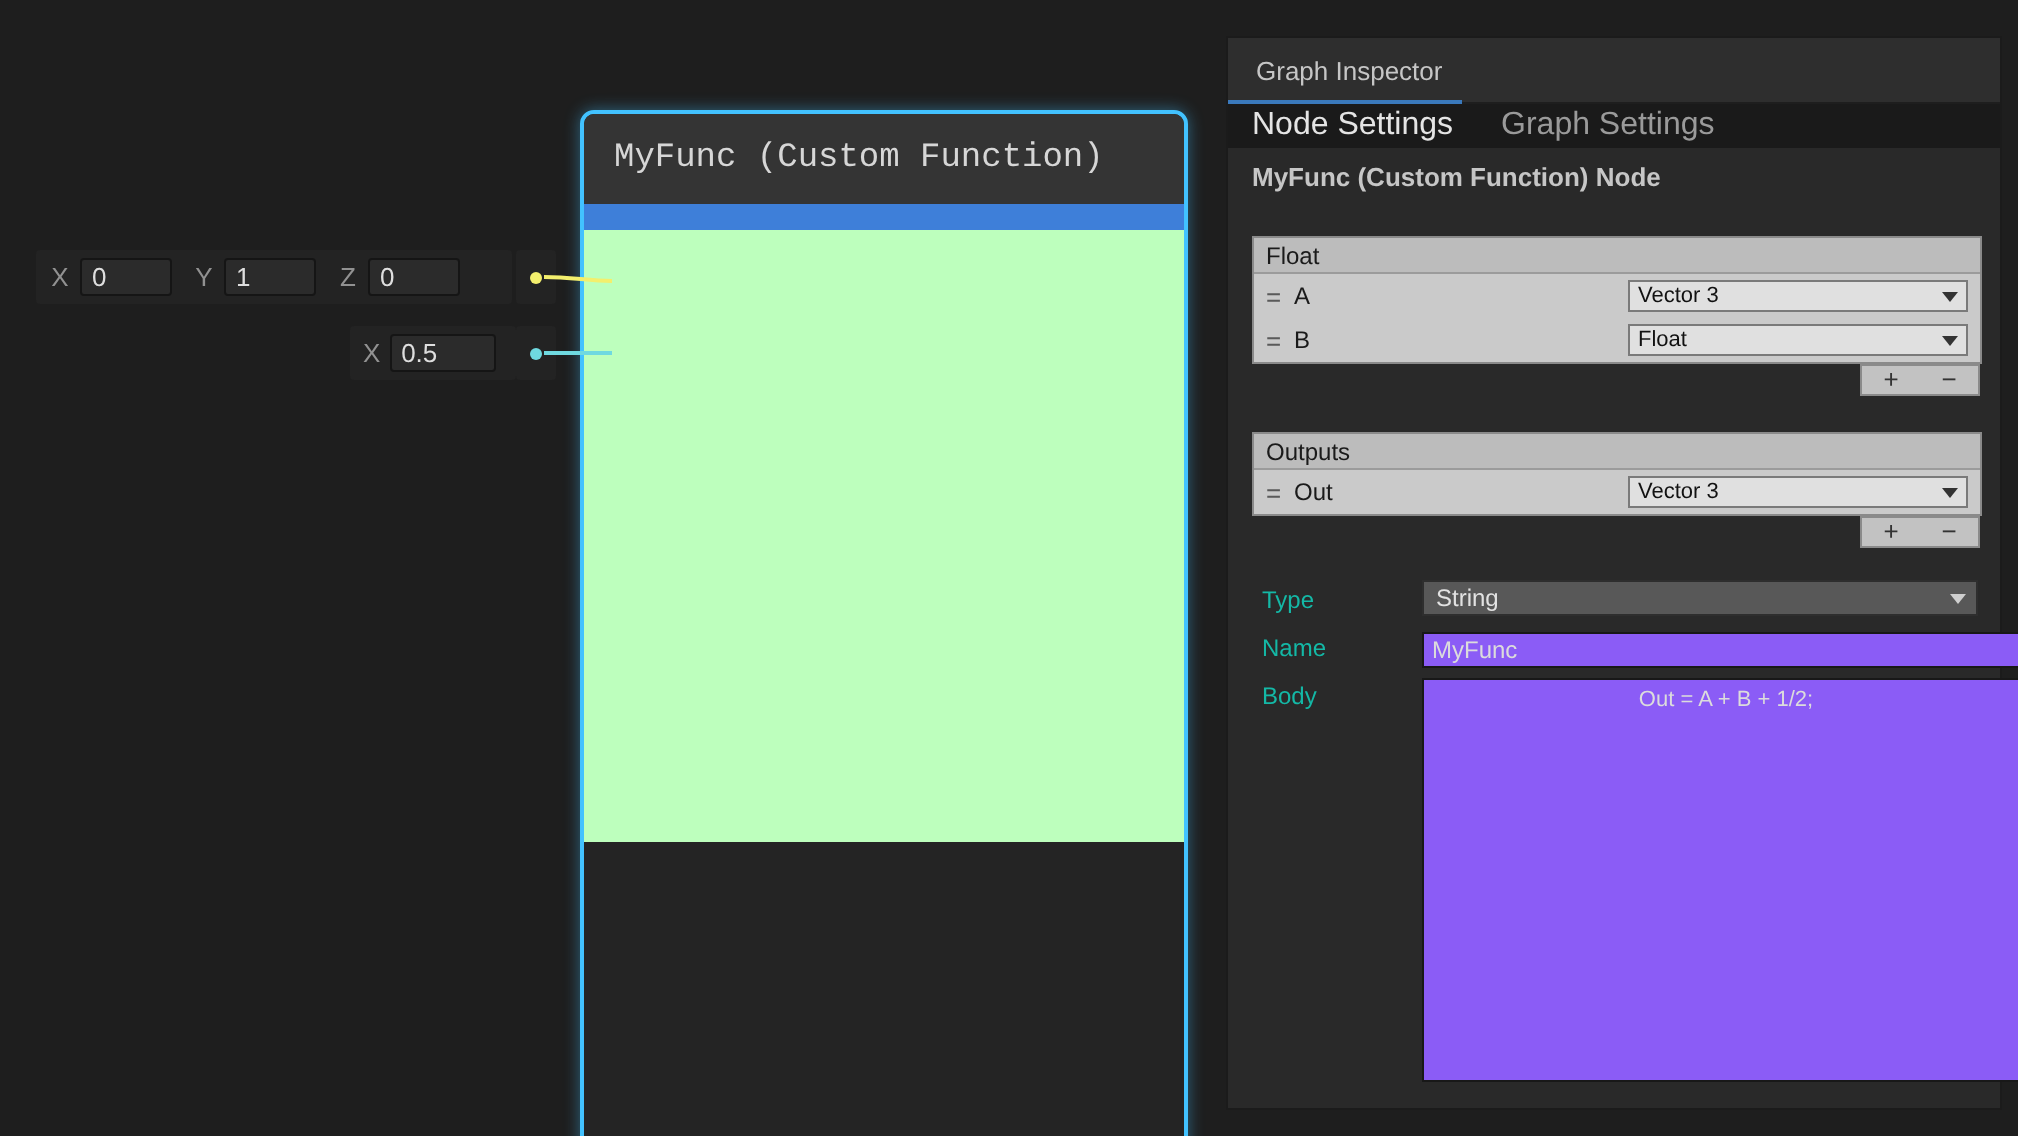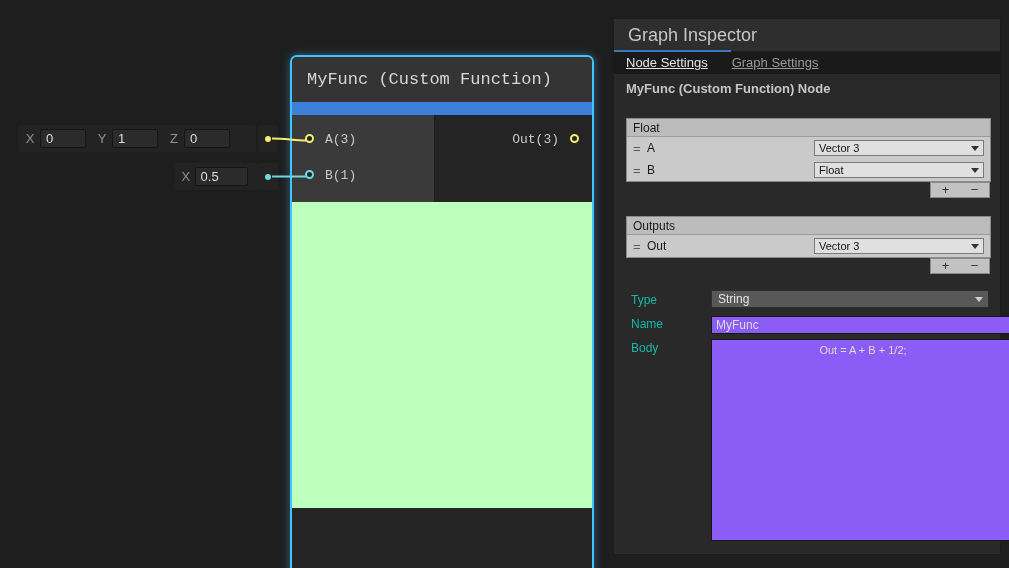--- a/index.html
+++ b/index.html
@@ -63,25 +63,25 @@
   .node-preview { height:306px; background:#bdffbd; }
 
   
   .inspector {
     position:absolute; left:613px; top:18px; width:388px; height:537px;
     background:#292929; border:1px solid #1b1b1b;
   }
   .insp-titlebar {
     position:relative; height:33px; line-height:33px; padding-left:14px;
     background:#2e2e2e; border-bottom:1px solid #1e1e1e;
-    color:#c6c6c6; font-size:18px;
+    color:#c6c6c6; font-size:13px;
   }
   .insp-title-underline { position:absolute; left:0; bottom:-1px; width:117px; height:2px; background:#3a79bc; }
   .insp-tabs { height:22px; background:#1a1a1a; display:flex; align-items:stretch; }
-  .insp-tab { line-height:22px; padding:0 12px; font-size:13px; color:#9a9a9a; cursor:default;text-decoration:underline; }
+  .insp-tab { line-height:22px; padding:0 12px; font-size:16px; color:#9a9a9a; cursor:default; }
   .insp-tab.active { color:#e4e4e4; }
   .insp-heading { position:absolute; left:12px; top:62px; font-size:13px; font-weight:bold; color:#c6c6c6; }
 
   
   .ulist { position:absolute; left:12px; width:365px; background:#cacaca; border:1px solid #8a8a8a; }
   .ulist-header {
     height:18px; line-height:18px; padding-left:6px; background:#bcbcbc;
     border-bottom:1px solid #9b9b9b; color:#1a1a1a; font-size:12px;
   }
   .ulist-row { height:22px; display:flex; align-items:center; padding:0 6px; }
@@ -140,29 +140,20 @@
   <span class="pw-label">X</span>
   <span class="pw-field" style="width:64px;">0.5</span>
 </div>
 <div class="stub" style="left:258px; top:163px;">
   <span class="dot dot-f"></span>
 </div>
 
 <div class="node">
   <div class="node-title">MyFunc (Custom Function)</div>
   <div class="node-accent"></div>
-  <div class="node-ports">
-    <div class="ports-left"></div>
-    <span class="port-circle pc-v3" style="left:13px; top:19px;"></span>
-    <span class="port-label" style="left:33px; top:15px;">A(3)</span>
-    <span class="port-circle pc-f" style="left:13px; top:55px;"></span>
-    <span class="port-label" style="left:33px; top:51px;">B(1)</span>
-    <span class="port-circle pc-v3" style="right:13px; top:19px;"></span>
-    <span class="port-label" style="right:33px; top:15px;">Out(3)</span>
-  </div>
   <div class="node-preview"></div>
 </div>
 
 <svg class="wires">
   <path class="edge-v3" d="M 272 138.5 C 286 138.5, 294 140.5, 306 140.5"></path>
   <path class="edge-f" d="M 272 176.5 C 286 176.5, 294 176.5, 306 176.5"></path>
 </svg>
 
 <div class="inspector">
 

